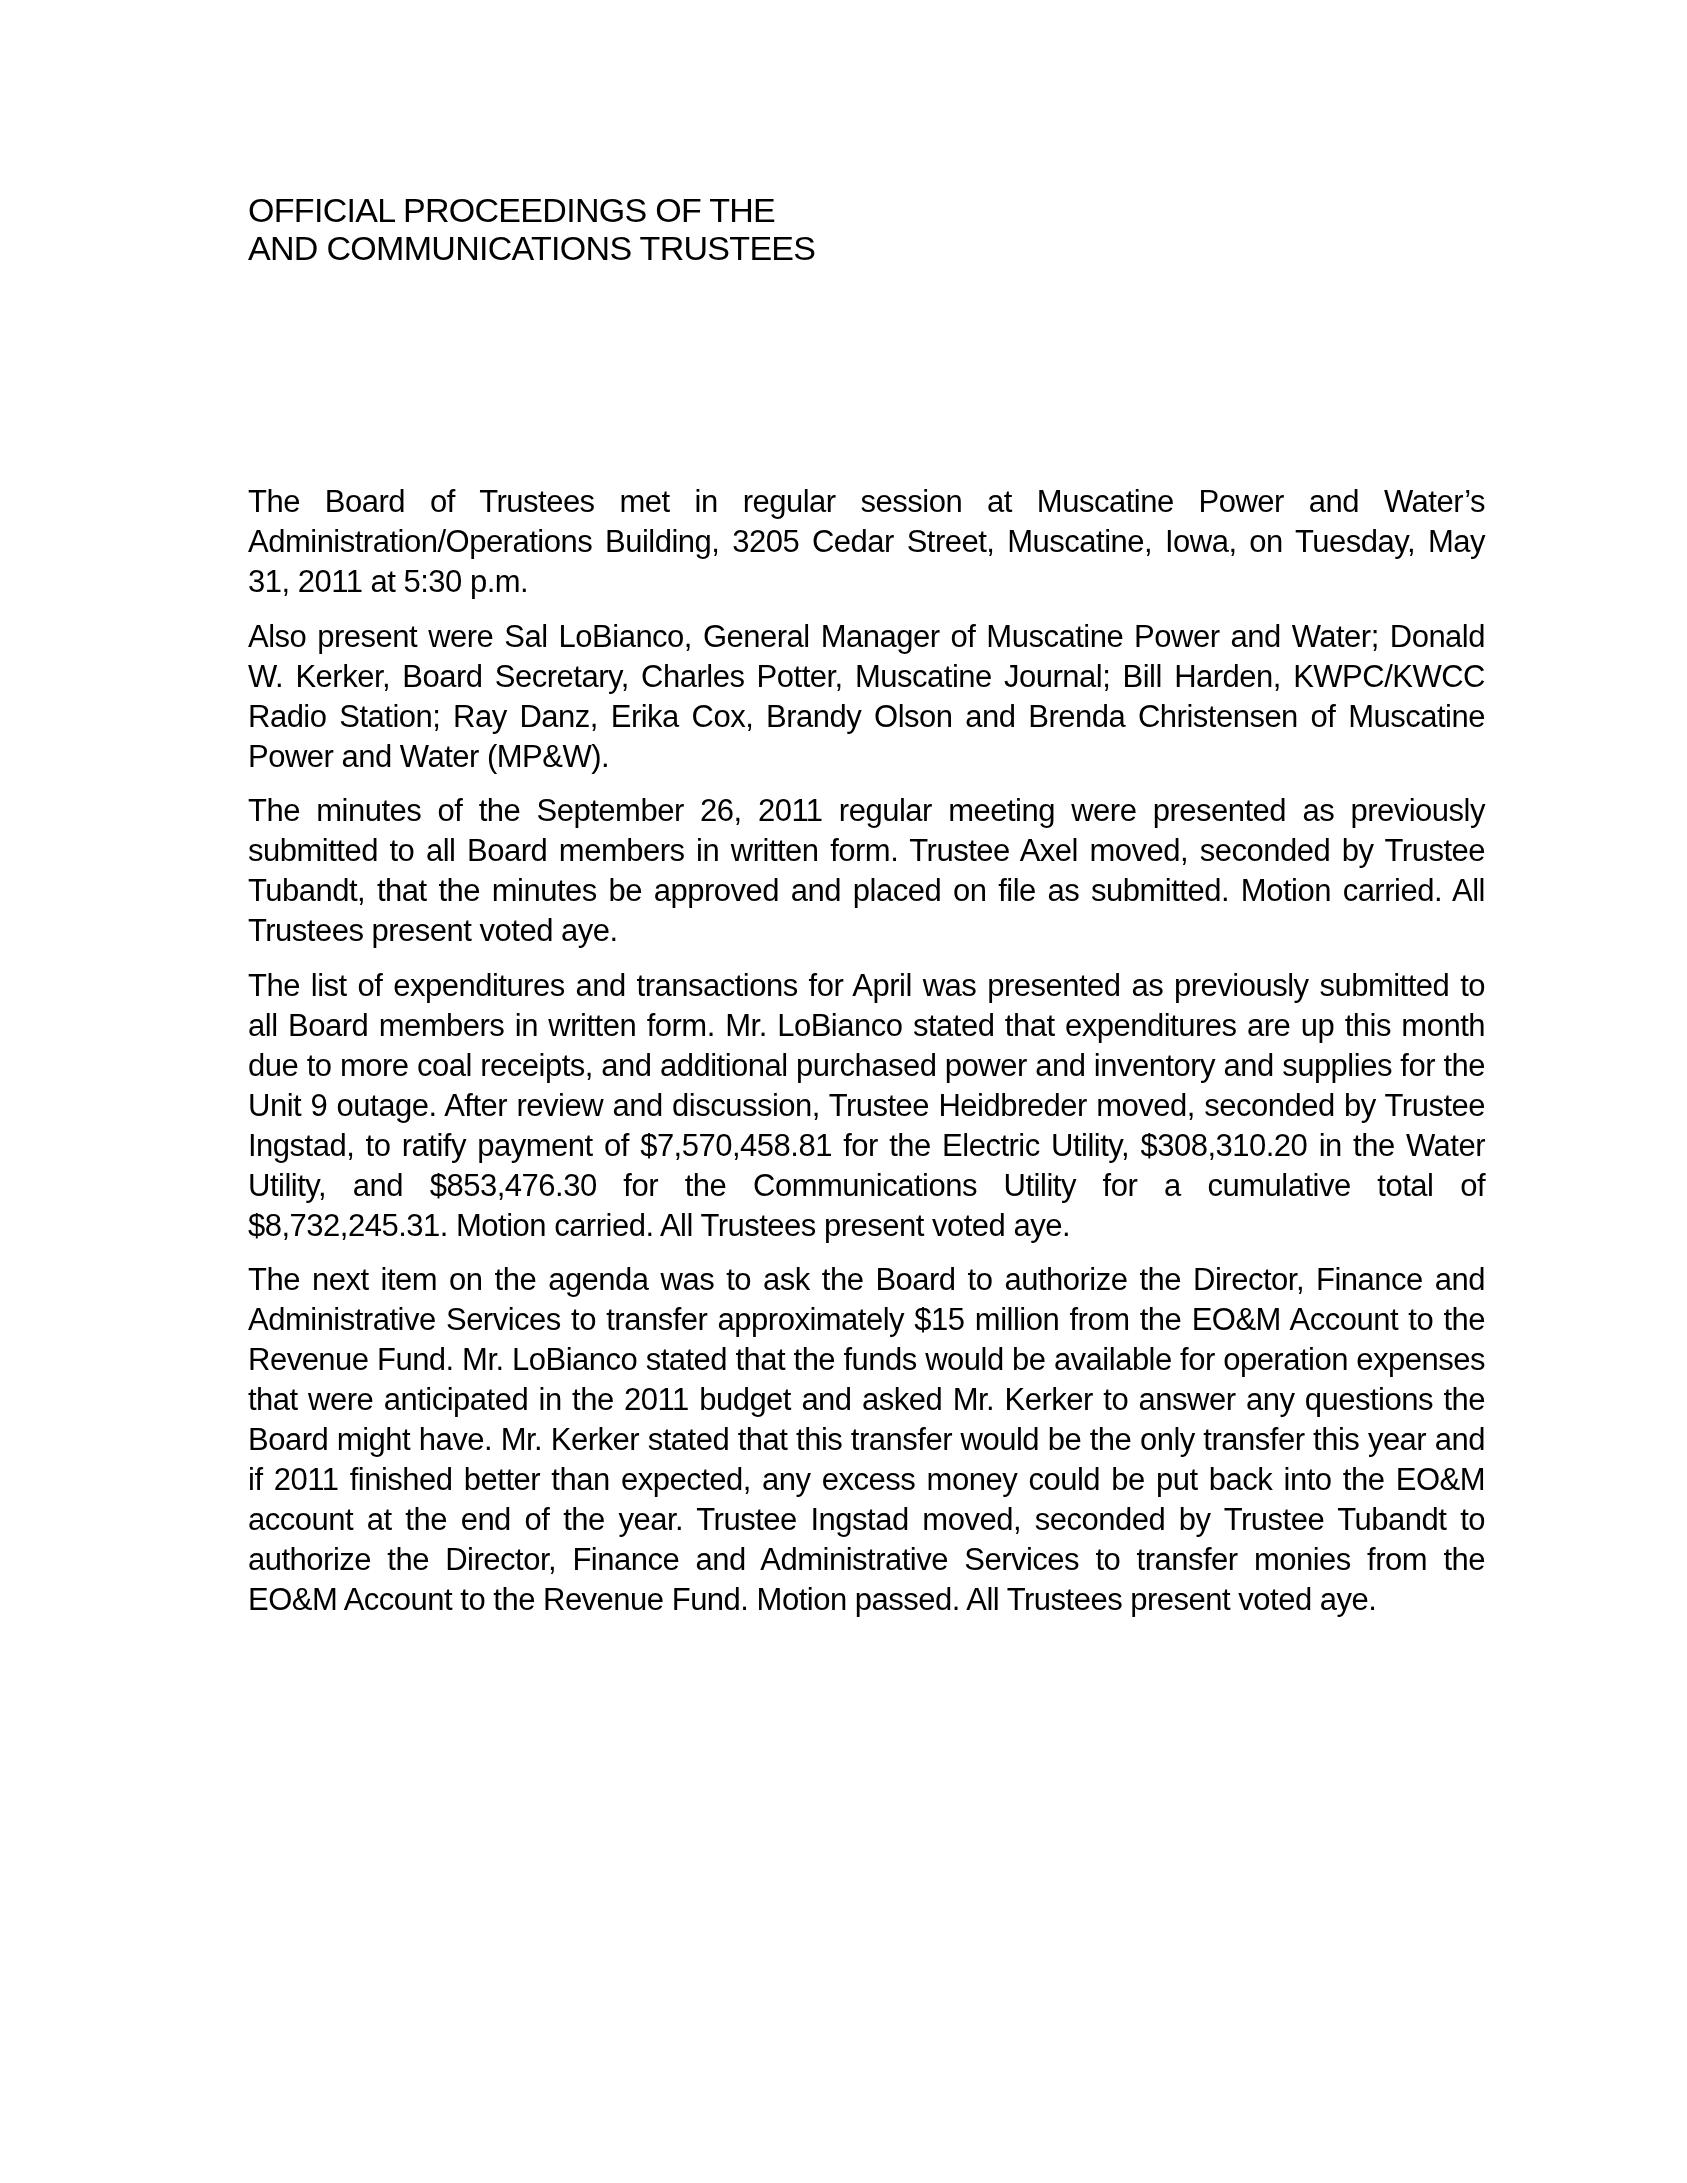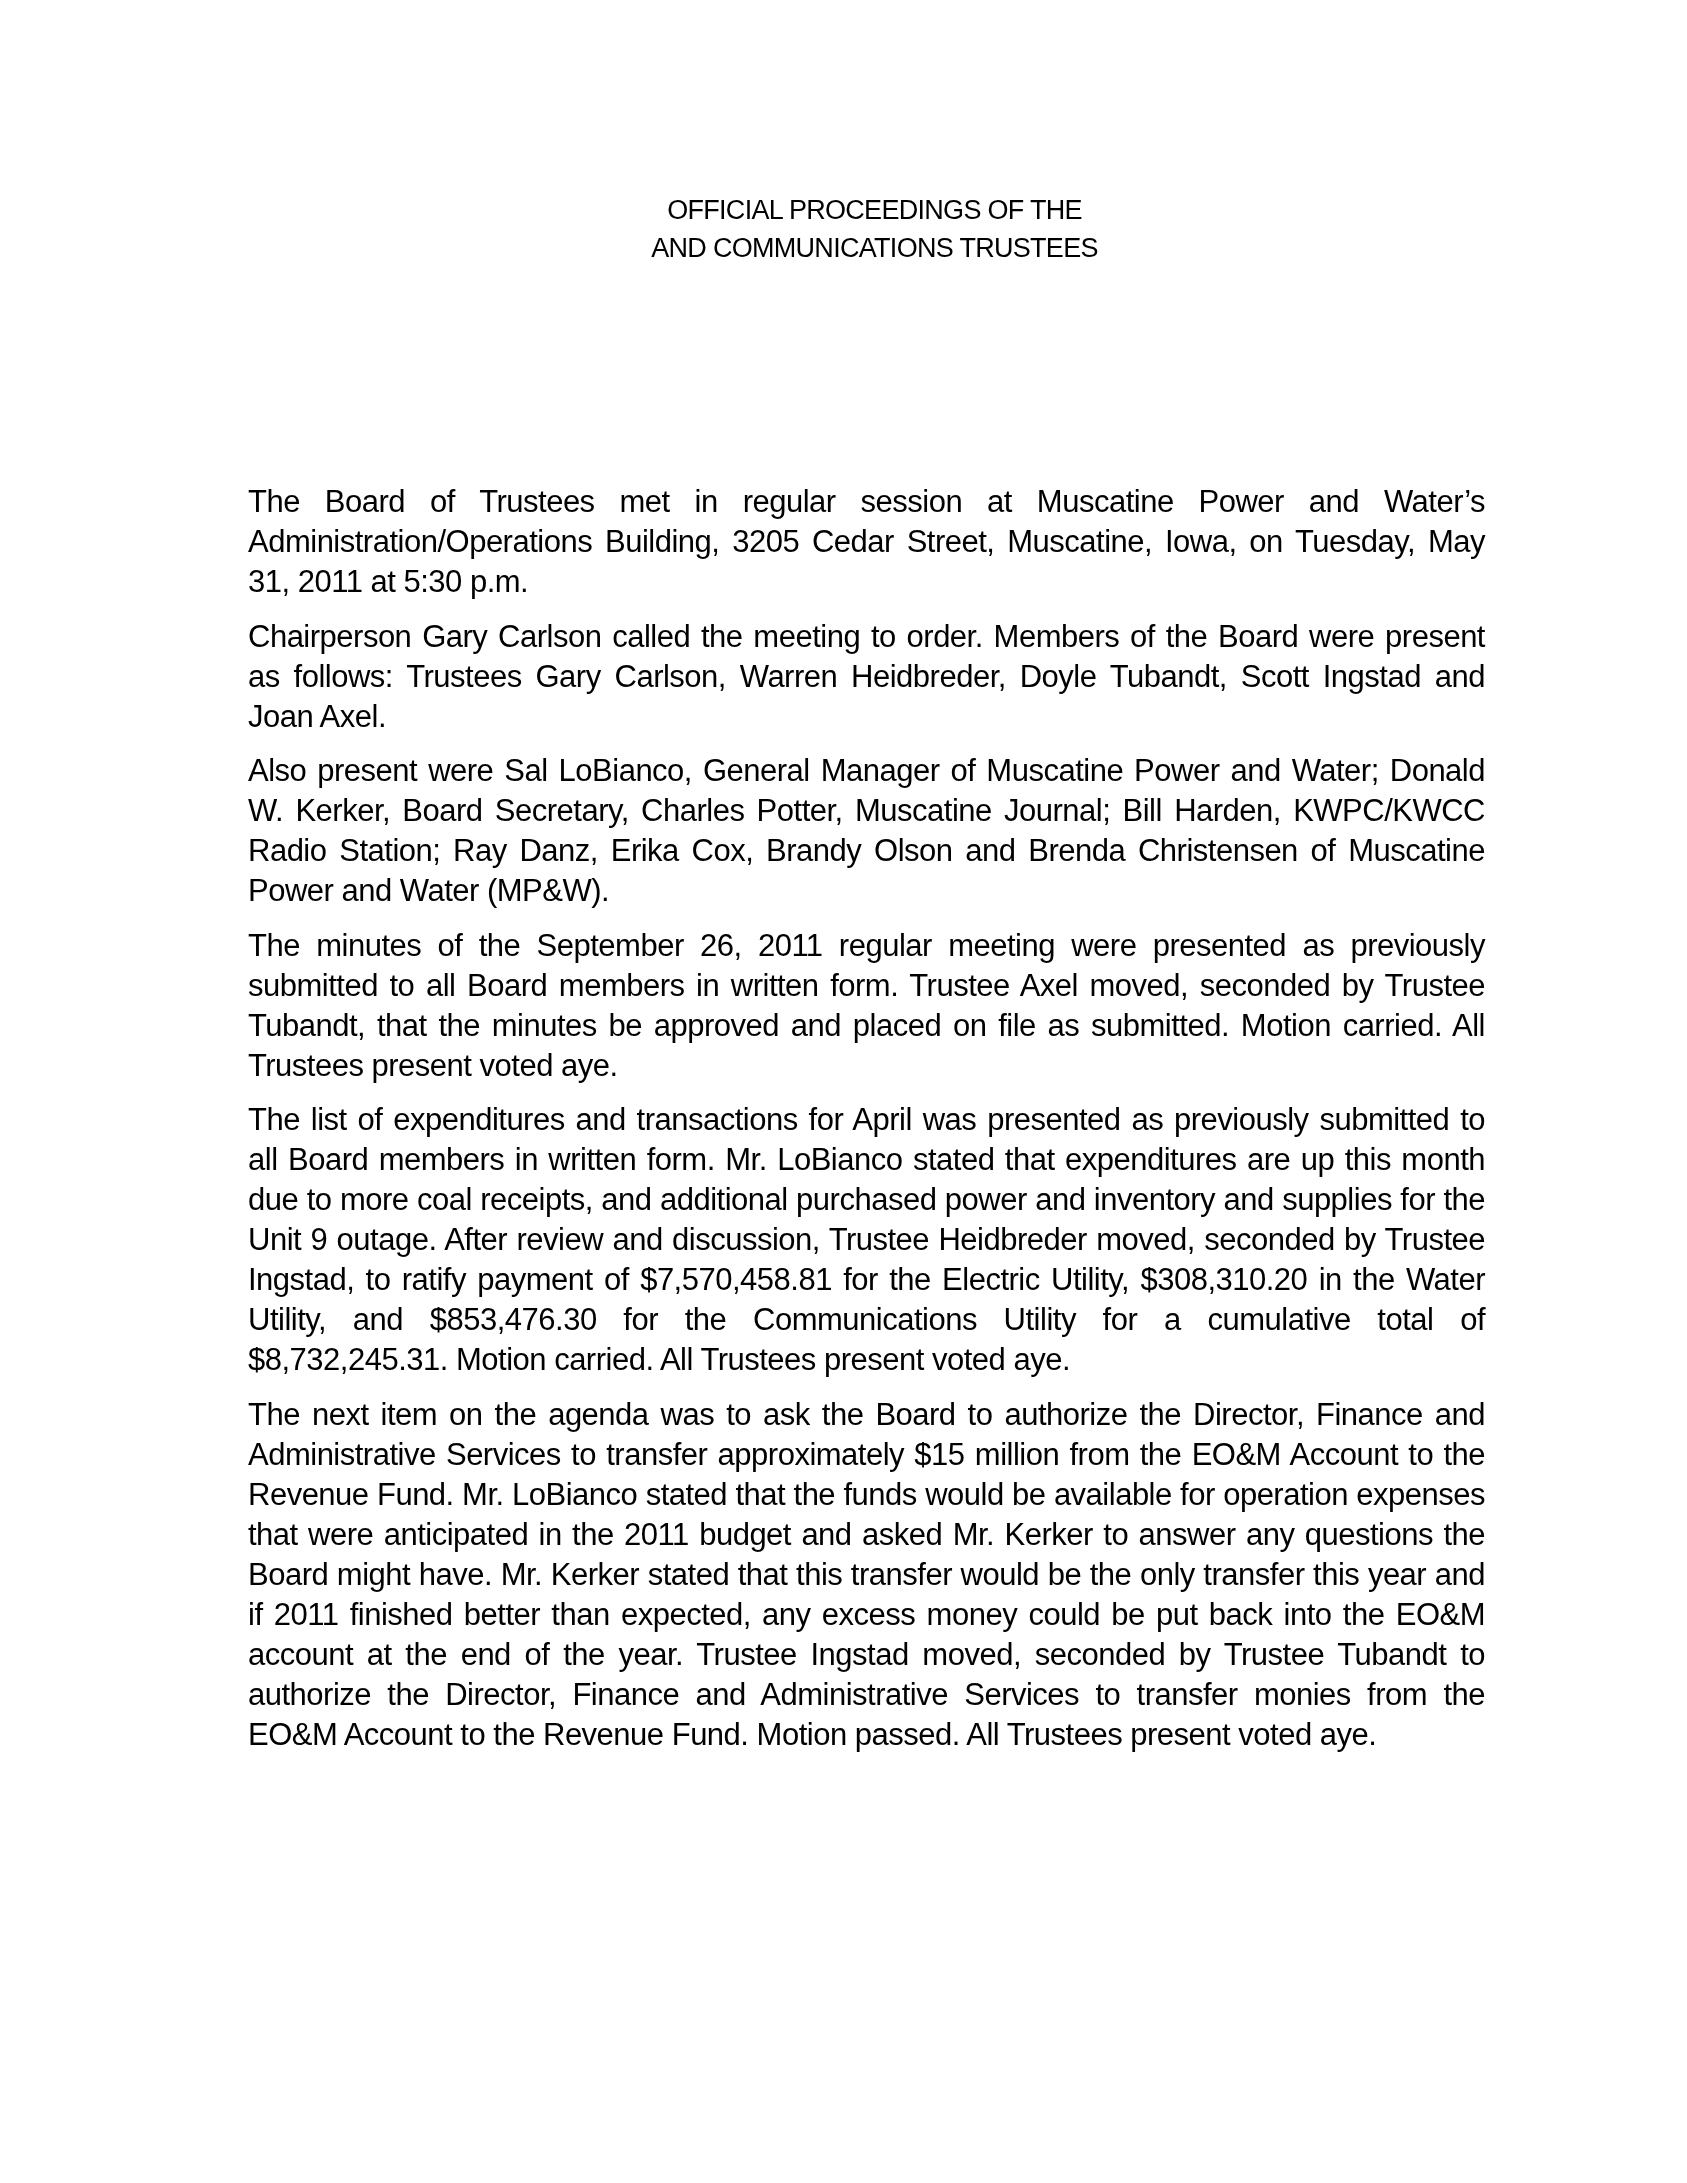--- a/index.html
+++ b/index.html
@@ -1,36 +1,35 @@
 <!DOCTYPE html>
 <html style="font-size:10.6px"><head>
 <meta charset="utf-8">
 <style>
   html, body { margin:0; padding:0; background:#ffffff; }
   body { width:1687px; height:2183px; position:relative; overflow:hidden;
          font-family:"Liberation Sans", "DejaVu Sans", sans-serif; color:#000; }
   .page { position:absolute; left:248px; top:0; width:1237px; }
-  .title-block { position:absolute; top:191px; left:8px; width:1237px; text-align:center;
-                 font-size:27px; line-height:38px; letter-spacing:-0.7px; }
+  .title-block { position:absolute; top:191px; left:0; width:1237px; 
+                 font-size:34px; line-height:38px; letter-spacing:-0.7px; }
   .title-line { display:block; }
   .body { position:absolute; top:482px; left:0; width:1237px; font-size:31px; line-height:40px;
           letter-spacing:-0.5px; }
   .para { margin:0 0 14.6px 0; text-align:justify; text-align-last:left; }
 </style>
 </head>
 <body>
 
 <div class="page">
   <div class="title-block">
     <span class="title-line">OFFICIAL PROCEEDINGS OF THE</span>
     <span class="title-line">AND COMMUNICATIONS TRUSTEES</span>
   </div>
 
   <div class="body">
     <p class="para">The Board of Trustees met in regular session at Muscatine Power and Water’s Administration/Operations Building, 3205 Cedar Street, Muscatine, Iowa, on Tuesday, May 31, 2011 at 5:30 p.m.</p>
-    <p class="para">Chairperson Gary Carlson called the meeting to order.  Members of the Board were present as follows: Trustees Gary Carlson, Warren Heidbreder, Doyle Tubandt, Scott Ingstad and Joan Axel.</p>
     <p class="para">Also present were Sal LoBianco, General Manager of Muscatine Power and Water; Donald W. Kerker, Board Secretary, Charles Potter, Muscatine Journal; Bill Harden, KWPC/KWCC Radio Station; Ray Danz, Erika Cox, Brandy Olson and Brenda Christensen of Muscatine Power and Water (MP&amp;W).</p>
     <p class="para">The minutes of the September 26, 2011 regular meeting were presented as previously submitted to all Board members in written form.  Trustee Axel moved, seconded by Trustee Tubandt, that the minutes be approved and placed on file as submitted.  Motion carried.  All Trustees present voted aye.</p>
     <p class="para">The list of expenditures and transactions for April was presented as previously submitted to all Board members in written form.  Mr. LoBianco stated that expenditures are up this month due to more coal receipts, and additional purchased power and inventory and supplies for the Unit 9 outage.   After review and discussion, Trustee Heidbreder moved, seconded by Trustee Ingstad, to ratify payment of $7,570,458.81 for the Electric Utility, $308,310.20 in the Water Utility, and $853,476.30 for the Communications Utility for a cumulative total of $8,732,245.31.  Motion carried.  All Trustees present voted aye.</p>
     <p class="para">The next item on the agenda was to ask the Board to authorize the Director, Finance and Administrative Services to transfer approximately $15 million from the EO&amp;M Account to the Revenue Fund.   Mr. LoBianco stated that the funds would be available for operation expenses that were anticipated in the 2011 budget and asked Mr. Kerker to answer any questions the Board might have.  Mr. Kerker stated that this transfer would be the only transfer this year and if 2011 finished better than expected, any excess money could be put back into the EO&amp;M account at the end of the year.  Trustee Ingstad moved, seconded by Trustee Tubandt to authorize the Director, Finance and Administrative Services to transfer monies from the EO&amp;M Account to the Revenue Fund.  Motion passed.  All Trustees present voted aye.</p>
   </div>
 </div>
 
 
 </body></html>

